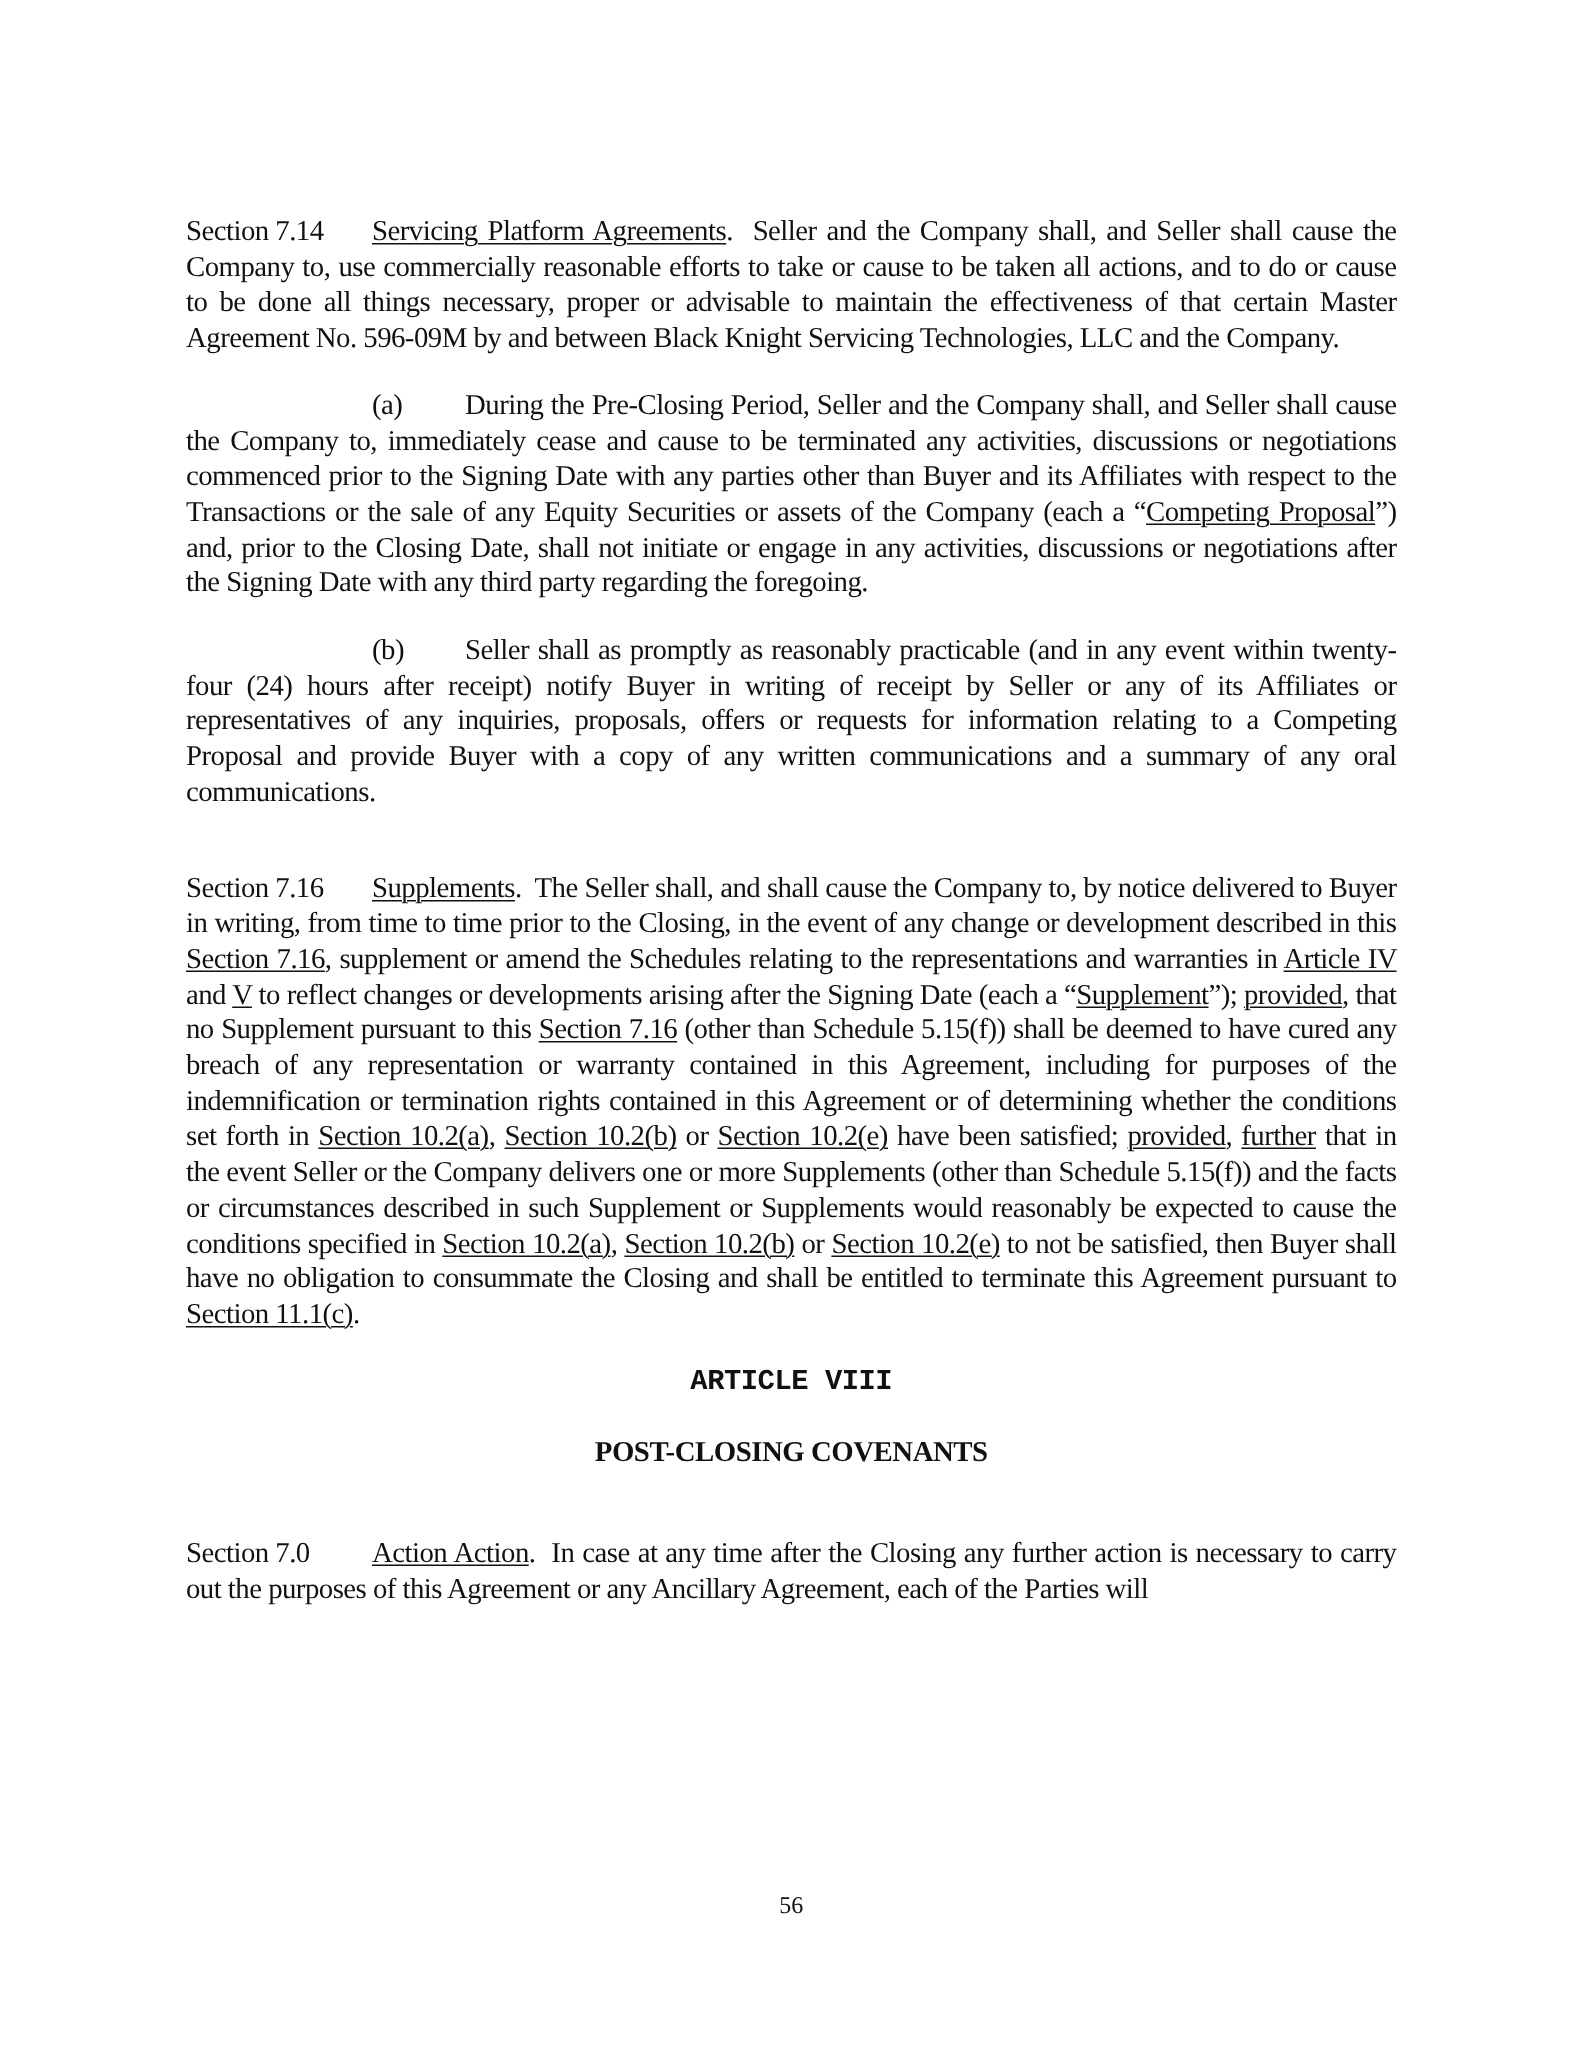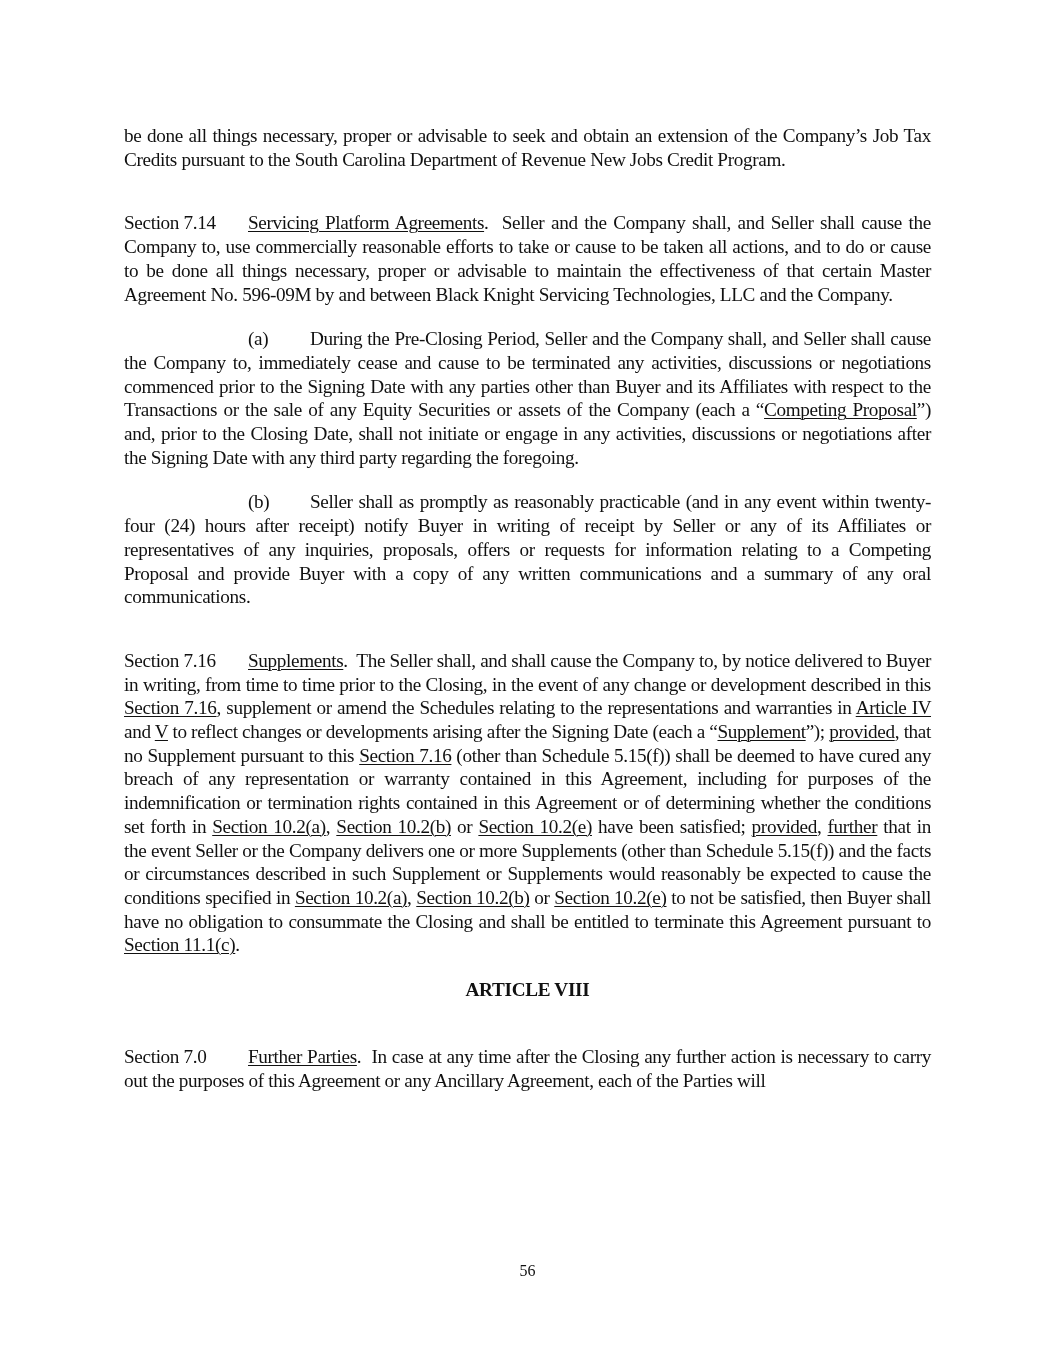--- a/index.html
+++ b/index.html
@@ -47,50 +47,50 @@
     u, .u {
       text-underline-offset: 2px;
       text-decoration-thickness: 1px;
     }
     .heading {
       text-align: center;
       font-weight: bold;
       margin: 0 0 24px 0;
       letter-spacing: -0.3px;
     }
-    .heading.article { margin-top: 0; }
+    .heading.article { margin-top: 0; font-family: Liberation Mono, monospace; }
     .page-number {
       position: absolute;
       top: 1262px;
       left: 0;
       width: 1055px;
       text-align: center;
       font-size: 16px;
       font-family: "Liberation Serif", "DejaVu Serif", serif;
       color: #111;
     }
   </style>
 </head>
 <body>
 
 <div class="page">
 
-  <p class="para">be done all things necessary, proper or advisable to seek and obtain an extension of the Company’s Job Tax Credits pursuant to the South Carolina Department of Revenue New Jobs Credit Program.</p>
 
   <p class="para">
     <span class="sec-num">Section 7.14</span><u>Servicing Platform Agreements</u><span>.</span>&nbsp; <span>Seller and the Company shall, and Seller shall cause the Company to, use commercially reasonable efforts to take or cause to be taken all actions, and to do or cause to be done all things necessary, proper or advisable to maintain the effectiveness of that certain Master Agreement No. 596-09M by and between Black Knight Servicing Technologies, LLC and the Company.</span>
   </p>
 
 
   <p class="para first-indent"><span class="sub-label">(a)</span><span>During the Pre-Closing Period, Seller and the Company shall, and Seller shall cause the Company to, immediately cease and cause to be terminated any activities, discussions or negotiations commenced prior to the Signing Date with any parties other than Buyer and its Affiliates with respect to the Transactions or the sale of any Equity Securities or assets of the Company (each a “</span><u>Competing Proposal</u><span>”) and, prior to the Closing Date, shall not initiate or engage in any activities, discussions or negotiations after the Signing Date with any third party regarding the foregoing.</span></p>
 
   <p class="para first-indent"><span class="sub-label">(b)</span><span>Seller shall as promptly as reasonably practicable (and in any event within twenty-four (24) hours after receipt) notify Buyer in writing of receipt by Seller or any of its Affiliates or representatives of any inquiries, proposals, offers or requests for information relating to a Competing Proposal and provide Buyer with a copy of any written communications and a summary of any oral communications.</span></p>
 
   <p class="para"><span class="sec-num">Section 7.16</span><u>Supplements</u><span>.</span>&nbsp; <span>The Seller shall, and shall cause the Company to, by notice delivered to Buyer in writing, from time to time prior to the Closing, in the event of any change or development described in this </span><u>Section 7.16</u><span>, supplement or amend the Schedules relating to the representations and warranties in </span><u>Article IV</u><span> and </span><u>V</u><span> to reflect changes or developments arising after the Signing Date (each a “</span><u>Supplement</u><span>”); </span><u>provided</u><span>, that no Supplement pursuant to this </span><u>Section 7.16</u><span> (other than Schedule 5.15(f)) shall be deemed to have cured any breach of any representation or warranty contained in this Agreement, including for purposes of the indemnification or termination rights contained in this Agreement or of determining whether the conditions set forth in </span><u>Section 10.2(a)</u><span>, </span><u>Section 10.2(b)</u><span> or </span><u>Section 10.2(e)</u><span> have been satisfied; </span><u>provided</u><span>, </span><u>further</u><span> that in the event Seller or the Company delivers one or more Supplements (other than Schedule 5.15(f)) and the facts or circumstances described in such Supplement or Supplements would reasonably be expected to cause the conditions specified in </span><u>Section 10.2(a)</u><span>, </span><u>Section 10.2(b)</u><span> or </span><u>Section 10.2(e)</u><span> to not be satisfied, then Buyer shall have no obligation to consummate the Closing and shall be entitled to terminate this Agreement pursuant to </span><u>Section 11.1(c)</u><span>.</span></p>
 
   <p class="heading article">ARTICLE VIII</p>
 
+  <p class="heading">POST-CLOSING COVENANTS</p>
 
-  <p class="para"><span class="sec-num">Section 7.0</span><u>Further Parties</u><span>.</span>&nbsp; <span>In case at any time after the Closing any further action is necessary to carry out the purposes of this Agreement or any Ancillary Agreement, each of the Parties will</span></p>
+  <p class="para"><span class="sec-num">Section 7.0</span><u>Action Action</u><span>.</span>&nbsp; <span>In case at any time after the Closing any further action is necessary to carry out the purposes of this Agreement or any Ancillary Agreement, each of the Parties will</span></p>
 
 </div>
 
 <div class="page-number">56</div>
 
 </body></html>

